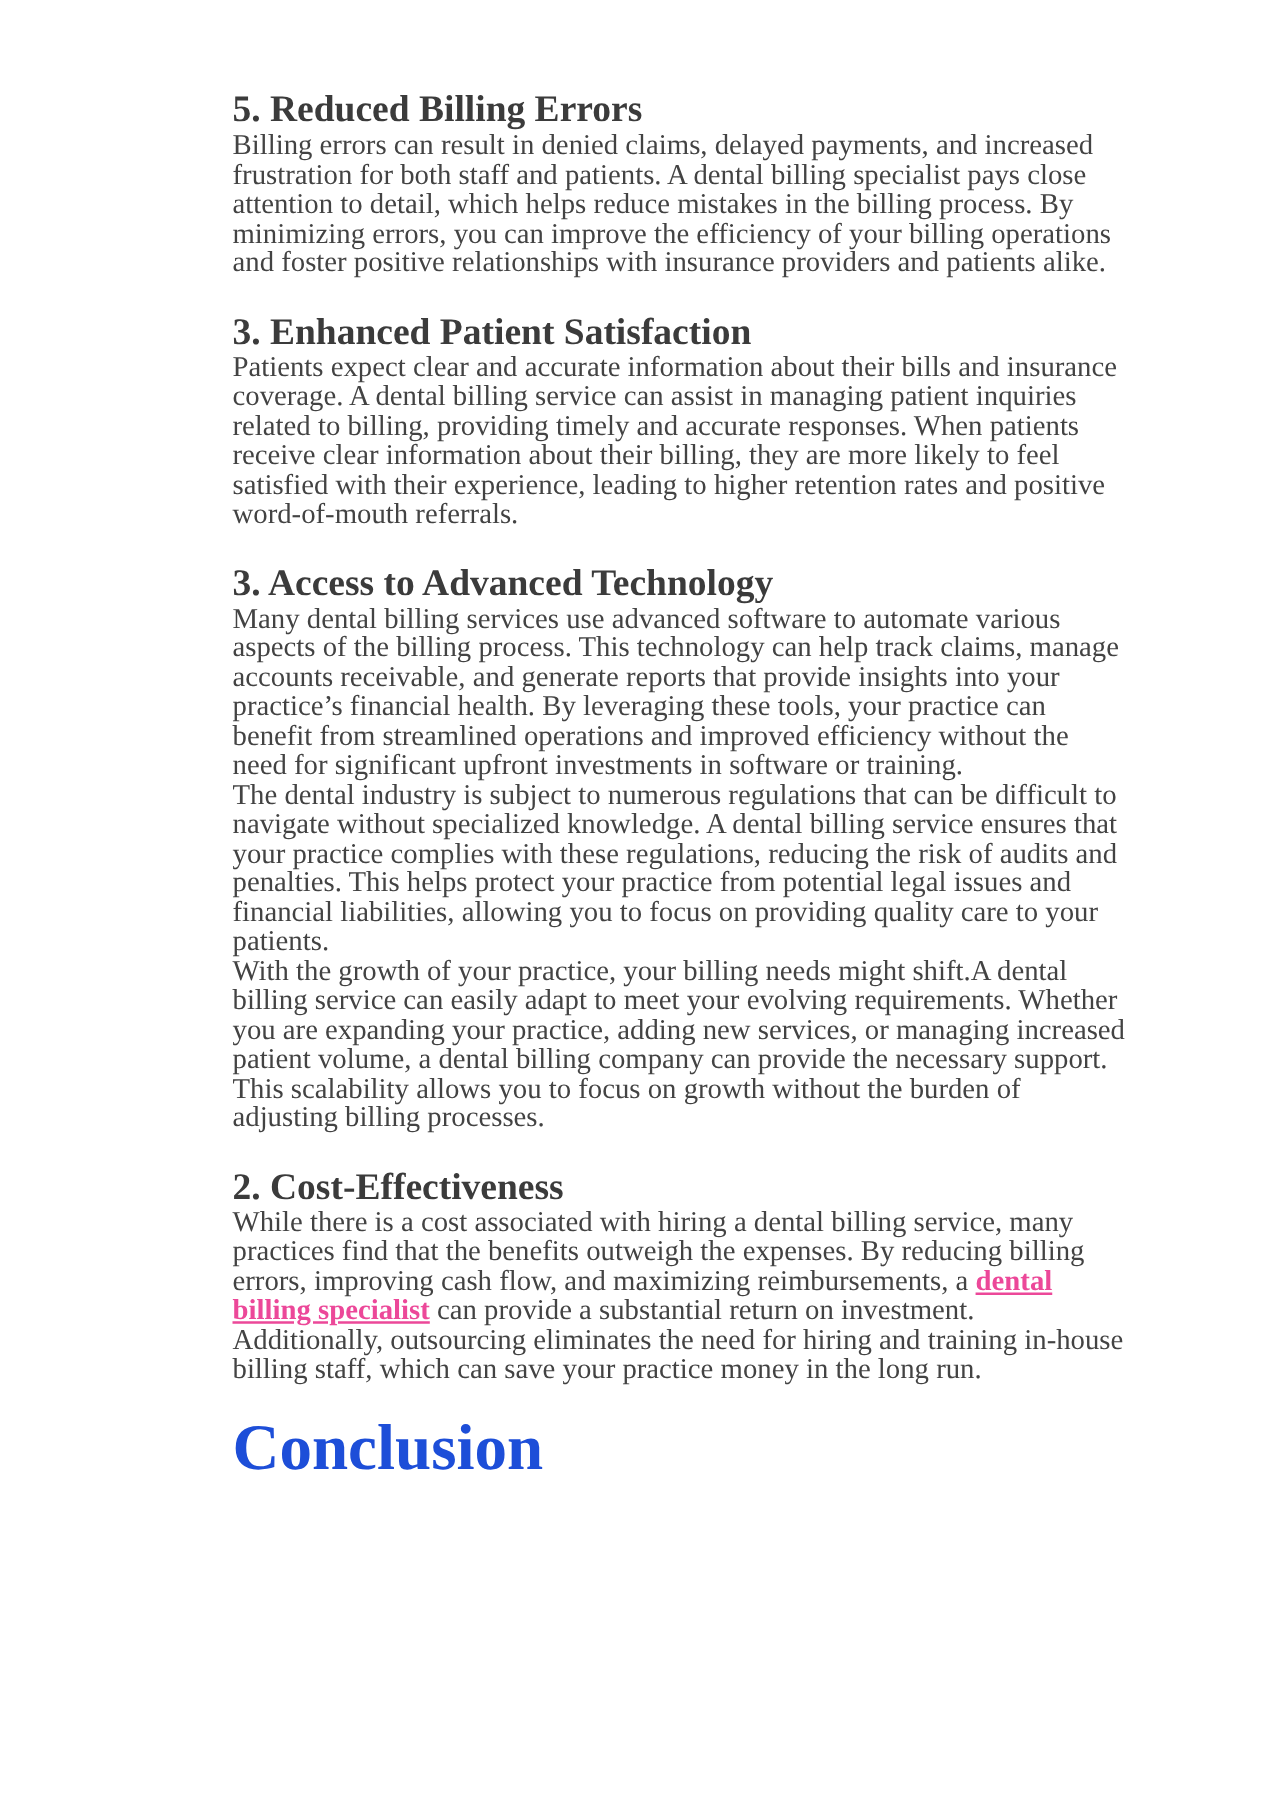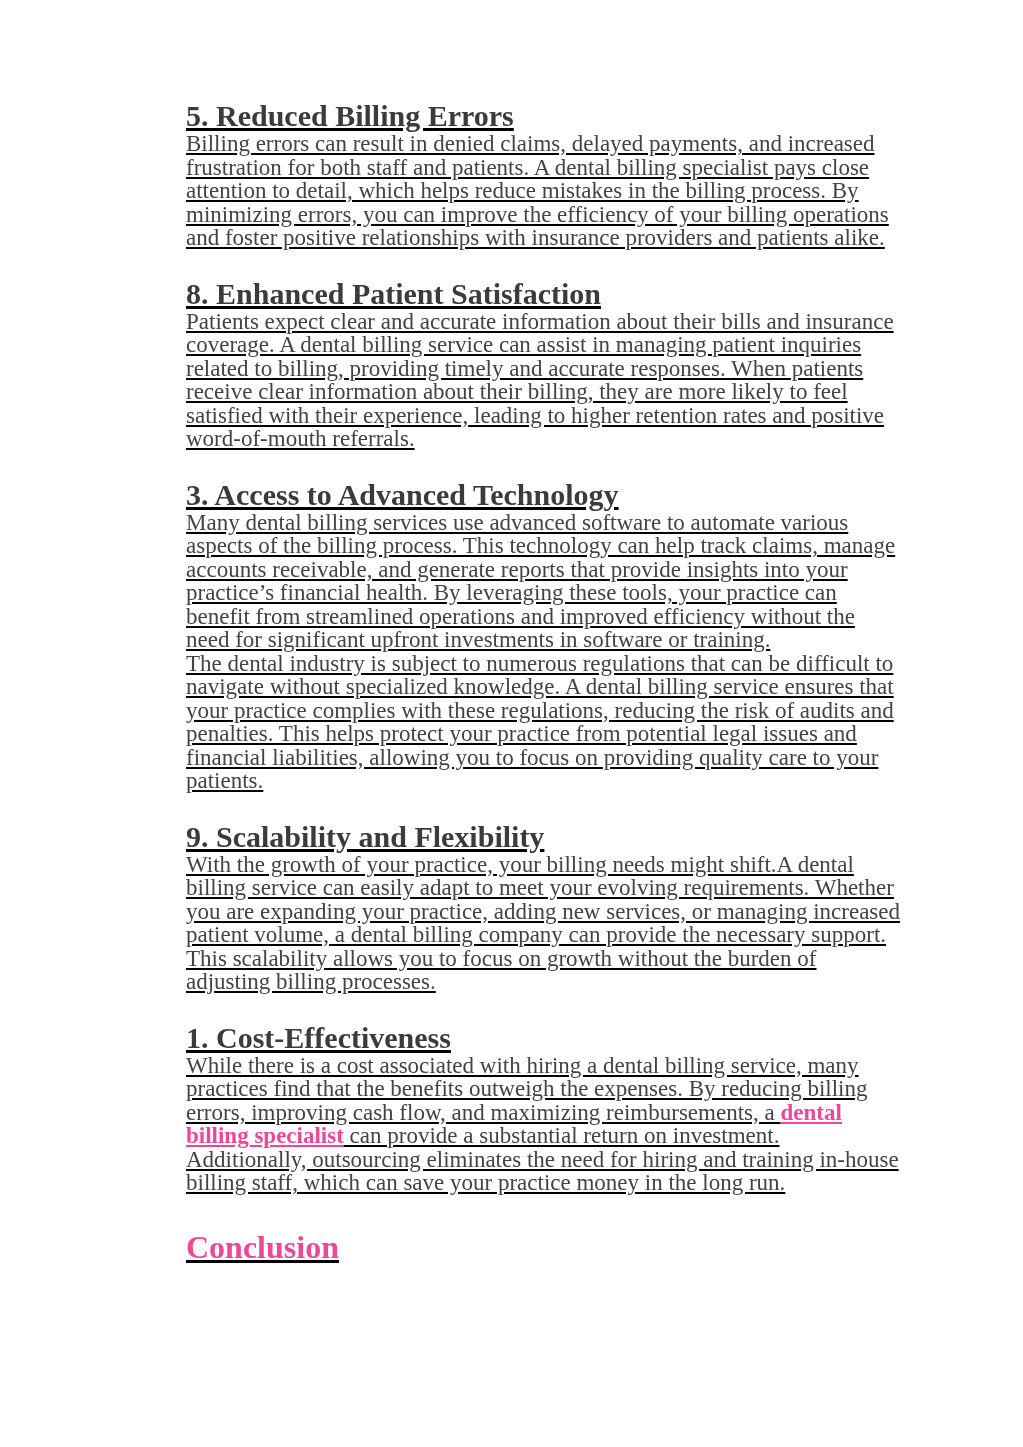--- a/index.html
+++ b/index.html
@@ -10,22 +10,21 @@
   body {
     width: 1023px;
     height: 1447px;
     font-family: "Liberation Serif", "DejaVu Serif", serif;
     overflow: hidden;
   }
   .page {
     box-sizing: border-box;
     width: 911px;
     height: 1447px;
-    padding: 100px 120px 0 186px;
-    text-decoration: underline;
+    padding: 72px 120px 0 186px;
   }
   .content {
     width: 716px;
   }
   h2.section-heading {
     font-family: "Liberation Serif", "DejaVu Serif", serif;
     font-size: 30px;
     line-height: 32px;
     font-weight: bold;
     color: #3b3b3b;
@@ -43,58 +42,57 @@
     text-align: left;
   }
   a.doc-link {
     color: #ec4899;
     font-weight: bold;
     text-decoration: underline;
     cursor: pointer;
   }
   h1.conclusion-heading {
     font-family: "Liberation Serif", "DejaVu Serif", serif;
-    font-size: 32px;
+    font-size: 52px;
     line-height: 44px;
     font-weight: bold;
-    color: #ec4899;
+    color: #1d4ed8;
     margin: 30px 0 0 0;
   }
 </style>
 </head>
 <body>
 
 <div class="page">
   <div class="content">
 
     <section>
       <h2 class="section-heading">5. Reduced Billing Errors</h2>
       <p class="section-body">Billing errors can result in denied claims, delayed payments, and increased frustration for both staff and patients. A dental billing specialist pays close attention to detail, which helps reduce mistakes in the billing process. By minimizing errors, you can improve the efficiency of your billing operations and foster positive relationships with insurance providers and patients alike.</p>
     </section>
 
     <section>
-      <h2 class="section-heading">8. Enhanced Patient Satisfaction</h2>
+      <h2 class="section-heading">3. Enhanced Patient Satisfaction</h2>
       <p class="section-body">Patients expect clear and accurate information about their bills and insurance coverage. A dental billing service can assist in managing patient inquiries related to billing, providing timely and accurate responses. When patients receive clear information about their billing, they are more likely to feel satisfied with their experience, leading to higher retention rates and positive word-of-mouth referrals.</p>
     </section>
 
     <section>
       <h2 class="section-heading">3. Access to Advanced Technology</h2>
       <p class="section-body">Many dental billing services use advanced software to automate various aspects of the billing process. This technology can help track claims, manage accounts receivable, and generate reports that provide insights into your practice’s financial health. By leveraging these tools, your practice can benefit from streamlined operations and improved efficiency without the need for significant upfront investments in software or training.</p>
     </section>
 
     <section>
       <p class="section-body">The dental industry is subject to numerous regulations that can be difficult to navigate without specialized knowledge. A dental billing service ensures that your practice complies with these regulations, reducing the risk of audits and penalties. This helps protect your practice from potential legal issues and financial liabilities, allowing you to focus on providing quality care to your patients.</p>
     </section>
 
     <section>
-      <h2 class="section-heading">9. Scalability and Flexibility</h2>
       <p class="section-body">With the growth of your practice, your billing needs might shift.A dental billing service can easily adapt to meet your evolving requirements. Whether you are expanding your practice, adding new services, or managing increased patient volume, a dental billing company can provide the necessary support. This scalability allows you to focus on growth without the burden of adjusting billing processes.</p>
     </section>
 
     <section>
-      <h2 class="section-heading">1. Cost-Effectiveness</h2>
+      <h2 class="section-heading">2. Cost-Effectiveness</h2>
       <p class="section-body"><span>While there is a cost associated with hiring a dental billing service, many practices find that the benefits outweigh the expenses. By reducing billing errors, improving cash flow, and maximizing reimbursements, a </span><a class="doc-link" href="#">dental billing specialist</a><span> can provide a substantial return on investment. Additionally, outsourcing eliminates the need for hiring and training in-house billing staff, which can save your practice money in the long run.</span></p>
     </section>
 
     <h1 class="conclusion-heading">Conclusion</h1>
 
   </div>
 </div>
 
 </body></html>

